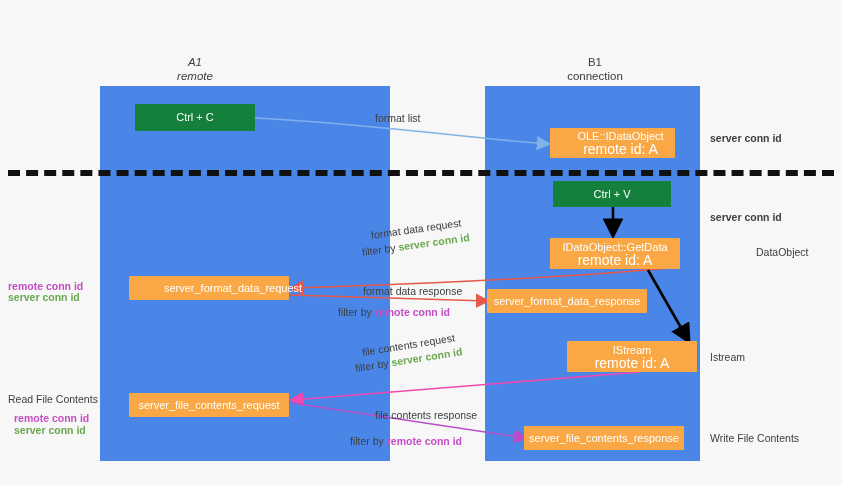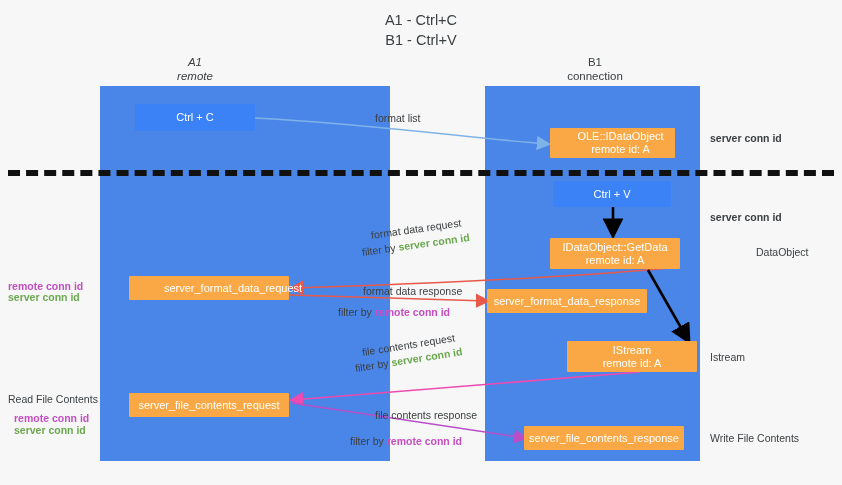--- a/index.html
+++ b/index.html
@@ -69,22 +69,22 @@
     display: flex;
     flex-direction: column;
     align-items: center;
     justify-content: center;
     text-align: center;
     color: #ffffff;
     font-size: 11px;
     line-height: 13px;
     border-radius: 1px;
   }
-  .box .l2 { font-size: 11px; }
-  .box-green { background: #3b82f6; }
+  .box .l2 { font-size: 14px; }
+  .box-green { background: #15803d; }
   .box-orange { background: #f9a845; }
   .note {
     position: absolute;
     font-size: 10.5px;
     line-height: 14px;
     color: #3c4043;
     white-space: nowrap;
   }
   .note-rot-up { transform: rotate(-8deg); transform-origin: left center; }
   .note-rot-up2 { transform: rotate(-9deg); transform-origin: left center; }
@@ -97,22 +97,20 @@
     color: #3c4043;
     white-space: nowrap;
   }
   .stack { position: absolute; font-size: 10.5px; line-height: 14px; white-space: nowrap; }
 </style>
 </head>
 <body>
 
 <div class="canvas">
 
-  <div class="title">A1 - Ctrl+C
-B1 - Ctrl+V</div>
 
   <div class="lane-head lane-head-a">A1
 remote</div>
   <div class="lane-head lane-head-b">B1
 connection</div>
 
   <div class="lane lane-a"></div>
   <div class="lane lane-b"></div>
 
   <svg class="lines" viewBox="0 0 842 485">

